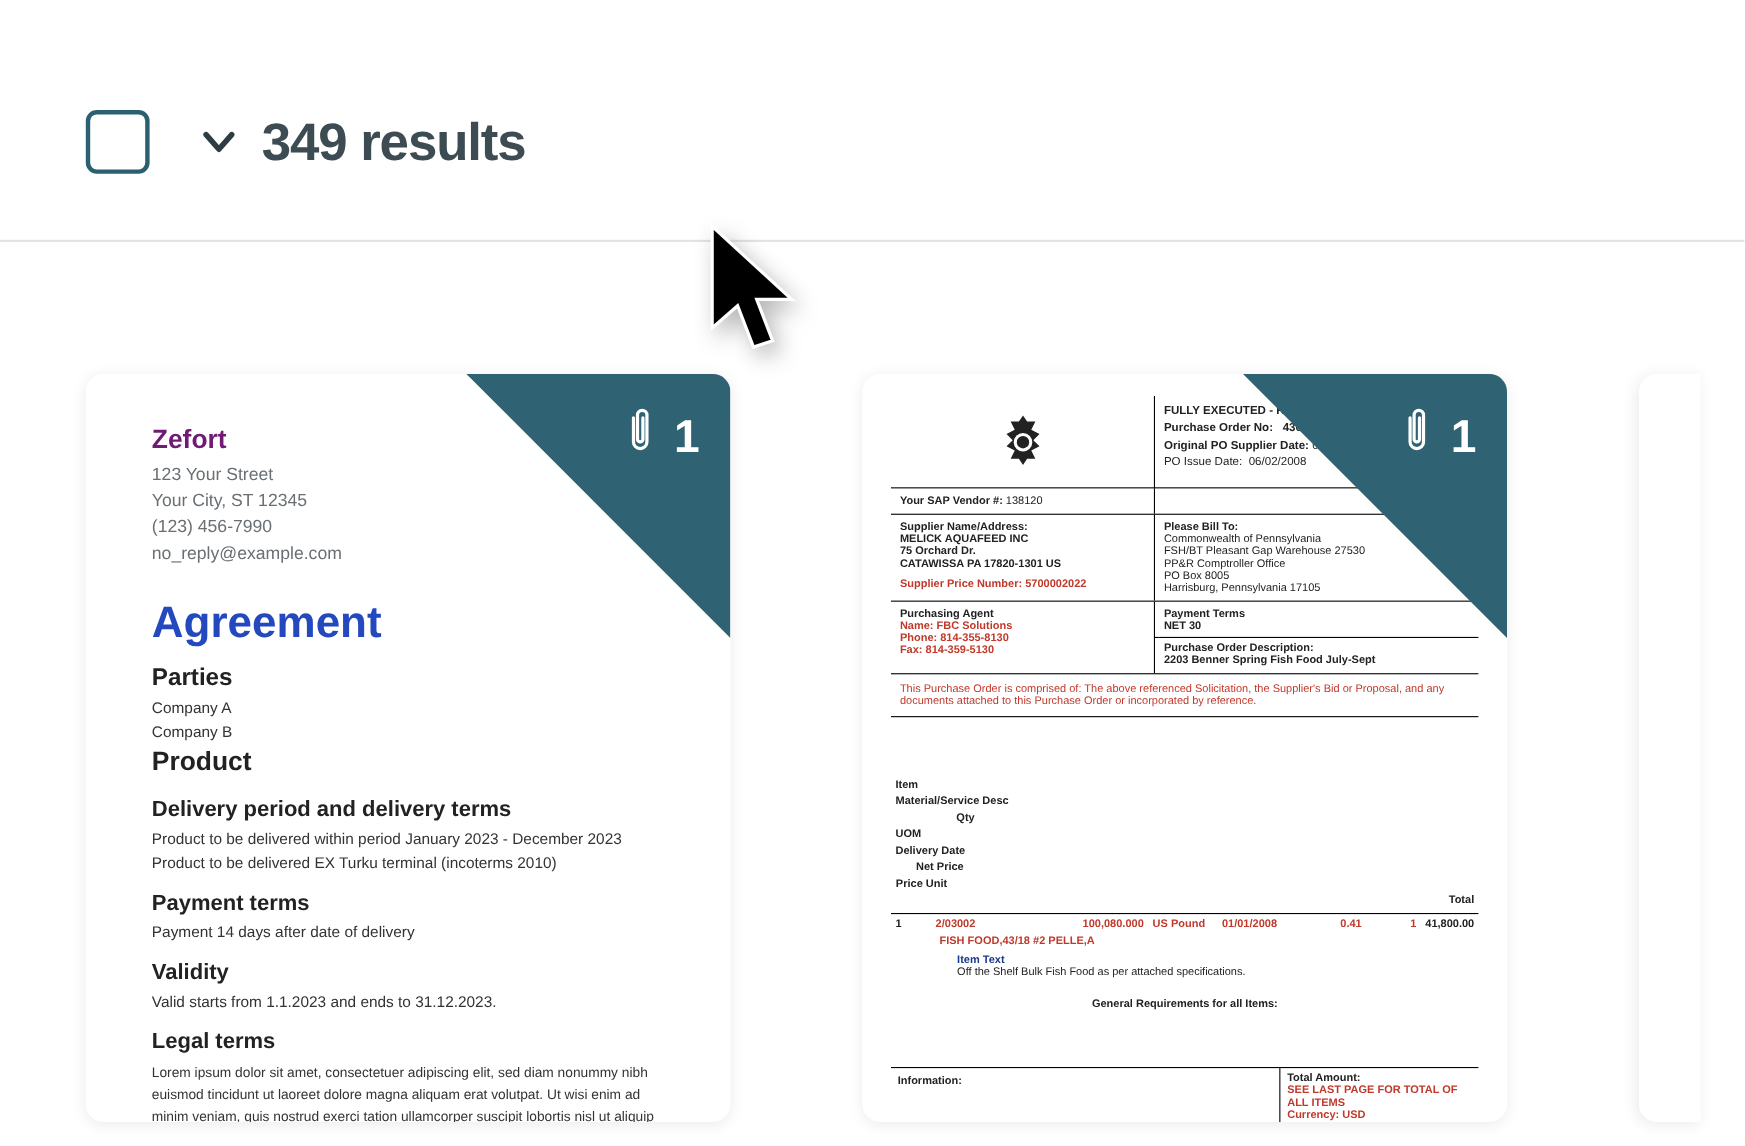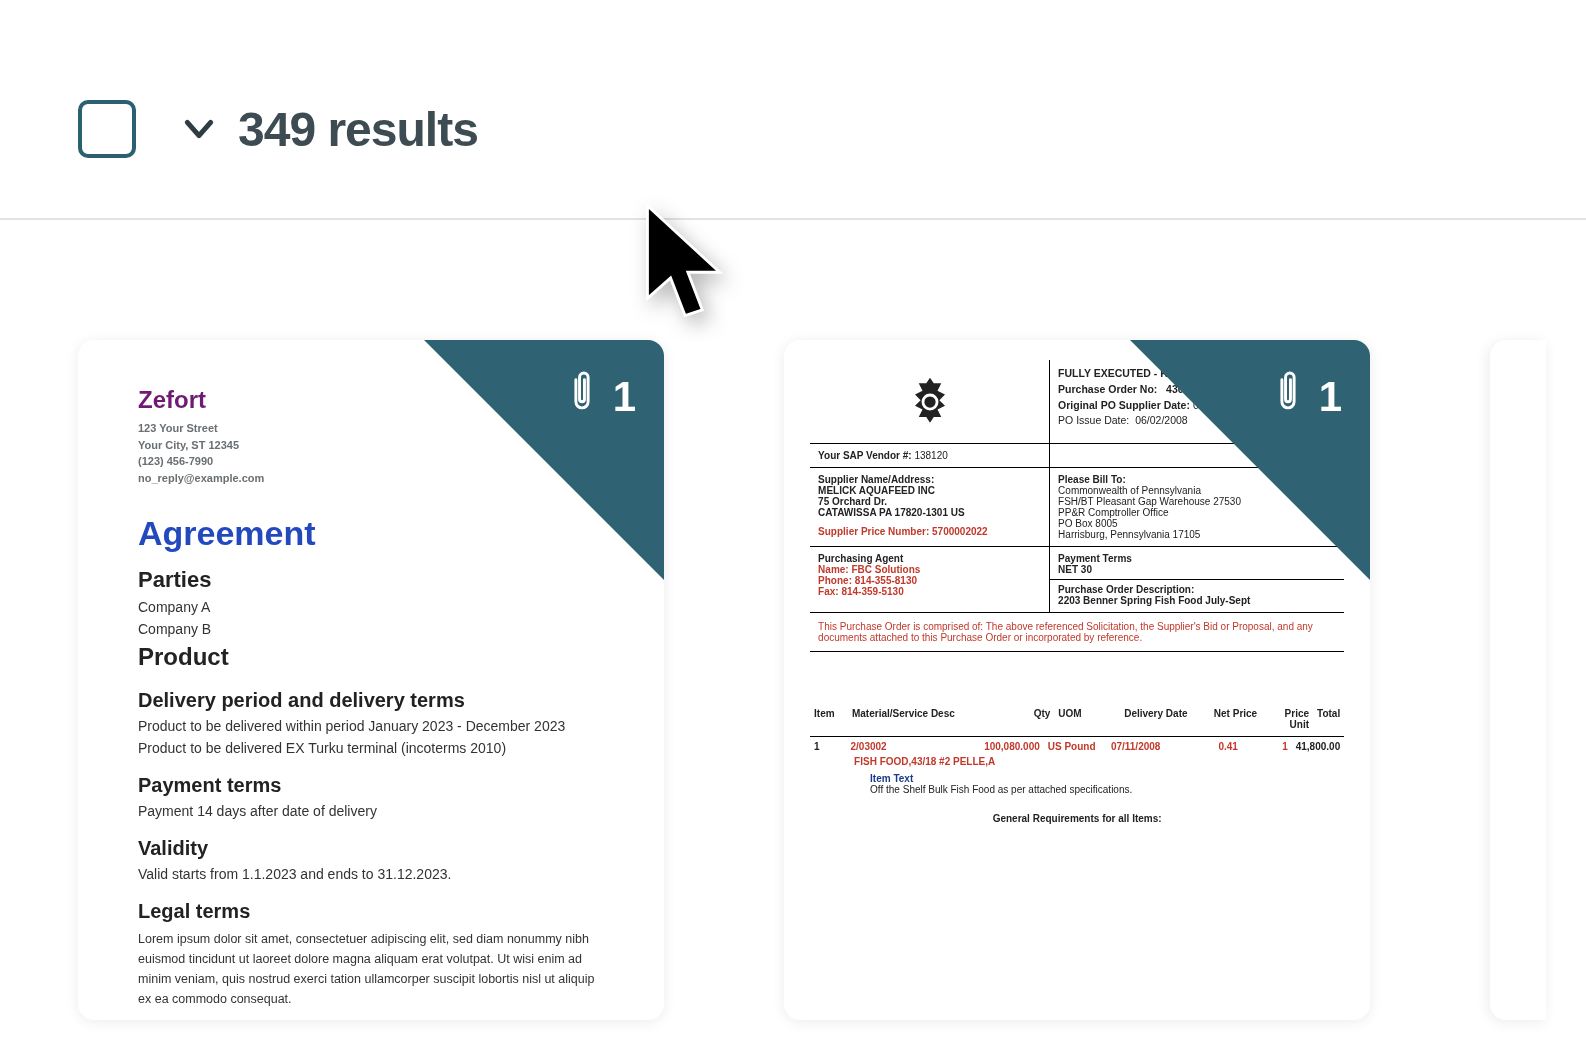--- a/index.html
+++ b/index.html
@@ -15,42 +15,42 @@
   .cards { display: flex; gap: 120px; padding-top: 120px; padding-left: 0; }
   .card { position: relative; width: 630px; height: 680px; background: #fff; border-radius: 16px; box-shadow: 0 2px 14px rgba(0,0,0,.08); overflow: hidden; }
   .corner { position: absolute; top: 0; right: 0; width: 240px; height: 240px; z-index: 3; }
   .corner-fill { position: absolute; top: 0; right: 0; width: 0; height: 0; border-top: 240px solid #2f6272; border-left: 240px solid transparent; }
   .corner-content { position: absolute; top: 30px; right: 28px; display: flex; align-items: center; gap: 16px; color: #fff; font-size: 42px; font-weight: 700; z-index: 4; }
   .clip-icon { width: 30px; height: 44px; }
 
   
   .doc1 { padding: 46px 60px 0 60px; font-family: Arial, sans-serif; color: #222; }
   .d1-brand { font-size: 24px; font-weight: 700; color: #701a75; margin-bottom: 6px; }
-  .d1-addr { font-size: 11px; color: #6a6f73; line-height: 1.5; margin-bottom: 28px; font-weight: bold; }
-  .d1-h1 { font-size: 34px; font-weight: 700; color: #2449bf; margin-bottom: 14px; }
+  .d1-addr { font-size: 16px; color: #6a6f73; line-height: 1.5; margin-bottom: 28px; }
+  .d1-h1 { font-size: 40px; font-weight: 700; color: #2449bf; margin-bottom: 14px; }
   .d1-h2 { font-size: 22px; font-weight: 700; color: #222; margin-top: 8px; margin-bottom: 6px; }
   .d1-h2b { font-size: 24px; font-weight: 700; color: #222; margin-top: 4px; }
   .d1-line { font-size: 14px; color: #333; margin: 6px 0; }
   .d1-sub { font-size: 20px; font-weight: 700; color: #222; margin-top: 18px; margin-bottom: 6px; }
   .d1-body { font-size: 12.5px; color: #333; line-height: 1.6; margin-top: 6px; }
 
   
   .doc2 { padding: 20px 26px 0 26px; font-family: Arial, sans-serif; color: #222; font-size: 10px; }
   .d2-top { display: flex; }
   .d2-seal { width: 240px; height: 84px; display:flex; align-items:center; justify-content:center; border-right:1px solid #000; border-bottom:1px solid #000; }
   .d2-seal svg { width: 60px; height: 60px; }
   .d2-exec { flex:1; border-bottom:1px solid #000; padding: 6px 8px; font-size: 10.5px; font-weight:700; line-height:1.5; }
   .d2-exec .lab { font-weight:700; }
   .d2-row { display:flex; border-bottom:1px solid #000; }
   .d2-cell-l { width:240px; padding:6px 8px; border-right:1px solid #000; }
   .d2-cell-r { flex:1; padding:6px 8px; }
   .d2-b { font-weight:700; }
   .d2-red { color:#c0392b; font-weight:700; }
   .d2-note { color:#c0392b; font-size:10px; padding:8px; border-bottom:1px solid #000; }
-  .d2-thead { display:flex; font-weight:700; padding:4px 0; border-bottom:1px solid #000; }
+  .d2-thead { display:flex; font-weight:700; padding:4px 0; border-bottom:1px solid #000;flex-direction:column; }
   .d2-thead div, .d2-tr div { padding:2px 4px; }
   .c-item{width:40px;} .c-desc{width:140px;} .c-qty{width:80px;text-align:right;} .c-uom{width:70px;} .c-del{width:80px;} .c-net{width:70px;text-align:right;} .c-pu{width:55px;text-align:right;} .c-tot{flex:1;text-align:right;}
   .d2-tr{display:flex;color:#c0392b;font-weight:700;padding:2px 0;}
   .d2-mat{color:#c0392b;font-weight:700;padding-left:44px;font-size:10px;}
   .d2-itext{padding:6px 0 6px 60px;font-size:10px;}
   .d2-gen{font-weight:700;text-align:center;padding:12px 0;}
   .d2-foot{display:flex;border-top:1px solid #000;margin-top:40px;}
   .d2-info{flex:1;padding:6px;font-weight:700;border-right:1px solid #000;}
   .d2-tot{width:180px;padding:4px 6px;font-size:10px;}
   .d2-tot .r{color:#c0392b;font-weight:700;}
@@ -197,31 +197,39 @@
           <div class="c-del">Delivery Date</div>
           <div class="c-net">Net Price</div>
           <div class="c-pu">Price Unit</div>
           <div class="c-tot">Total</div>
         </div>
         <div class="d2-tr">
           <div class="c-item" style="color:#222">1</div>
           <div class="c-desc">2/03002</div>
           <div class="c-qty">100,080.000</div>
           <div class="c-uom">US Pound</div>
-          <div class="c-del">07/11/2008</div>
+          <div class="c-del">01/01/2008</div>
           <div class="c-net">0.41</div>
           <div class="c-pu">1</div>
           <div class="c-tot" style="color:#222">41,800.00</div>
         </div>
         <div class="d2-mat">FISH FOOD,43/18 #2 PELLE,A</div>
         <div class="d2-itext">
           <div style="color:#1a3a8a;font-weight:700">Item Text</div>
           <div>Off the Shelf Bulk Fish Food as per attached specifications.</div>
         </div>
         <div class="d2-gen">General Requirements for all Items:</div>
+        <div class="d2-foot">
+          <div class="d2-info">Information:</div>
+          <div class="d2-tot">
+            <div class="d2-b">Total Amount:</div>
+            <div class="r">SEE LAST PAGE FOR TOTAL OF ALL ITEMS</div>
+            <div class="r"><span>Currency:</span> <span>USD</span></div>
+          </div>
+        </div>
       </div>
     </div>
 
     <div class="card edge"></div>
 
   </div>
 
   <div class="cursor">
     <svg viewBox="0 0 60 90">
         <path d="M4 4 L4 68 L20 54 L30 80 L42 76 L32 50 L54 50 Z" fill="#000" stroke="#fff" stroke-width="2"></path>

